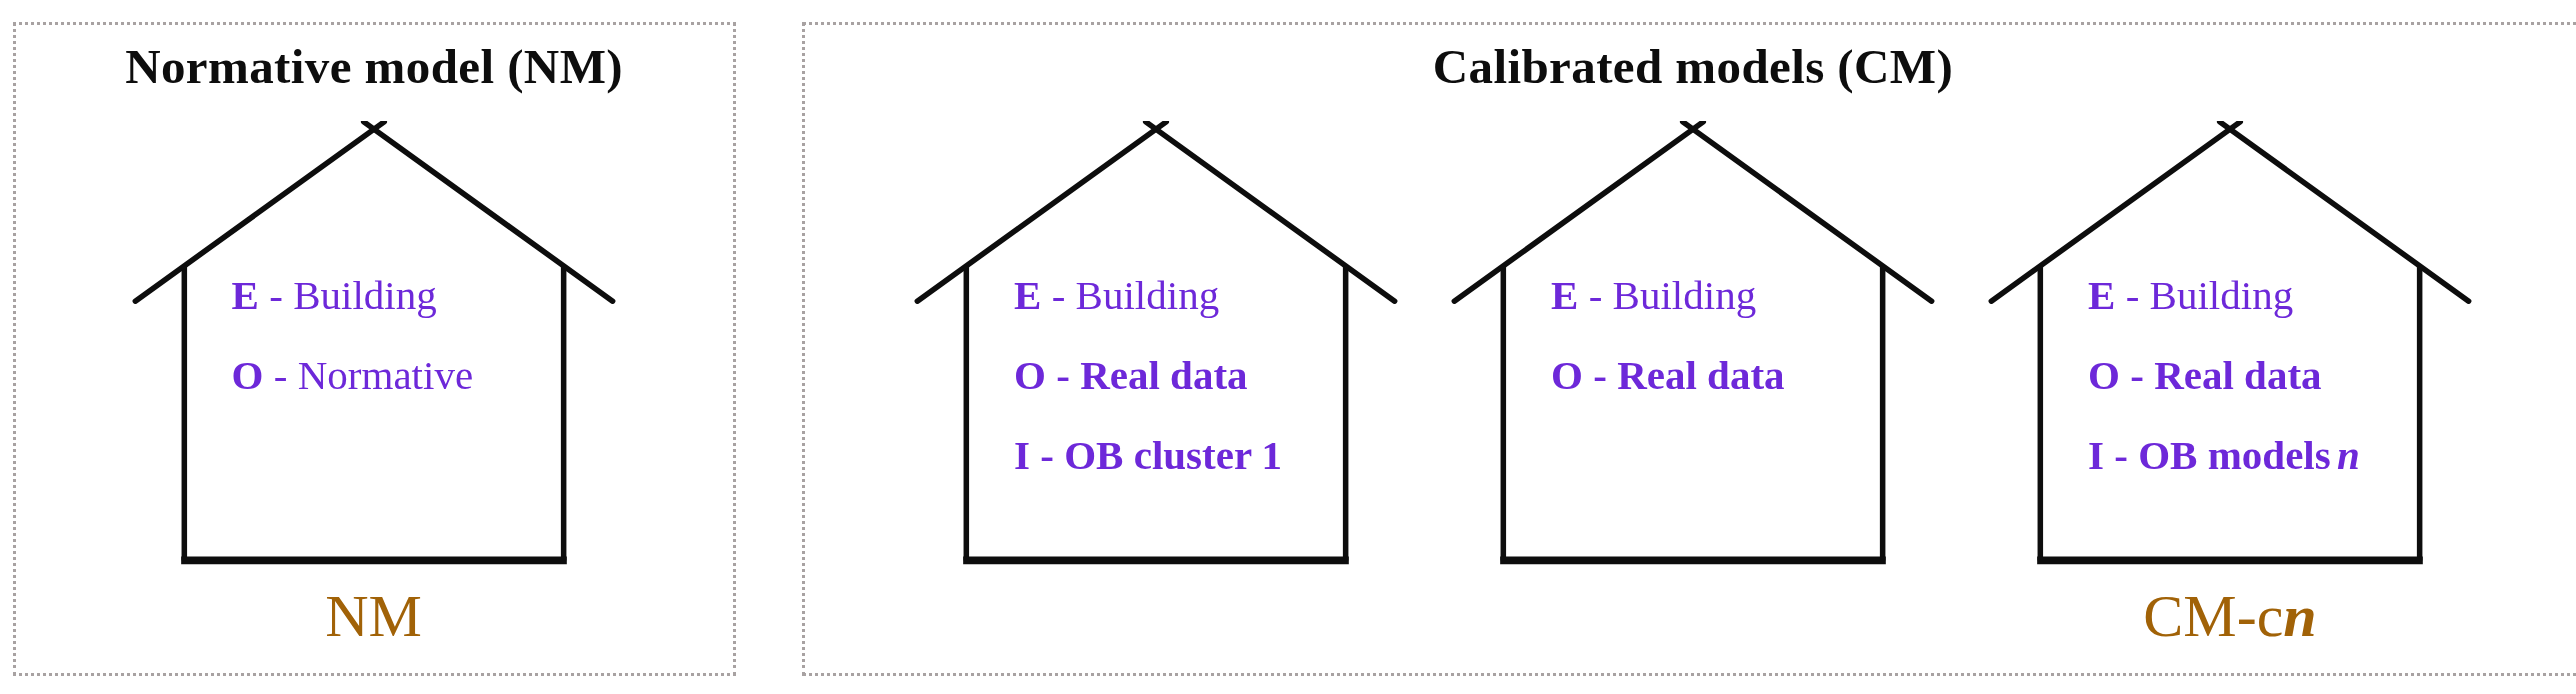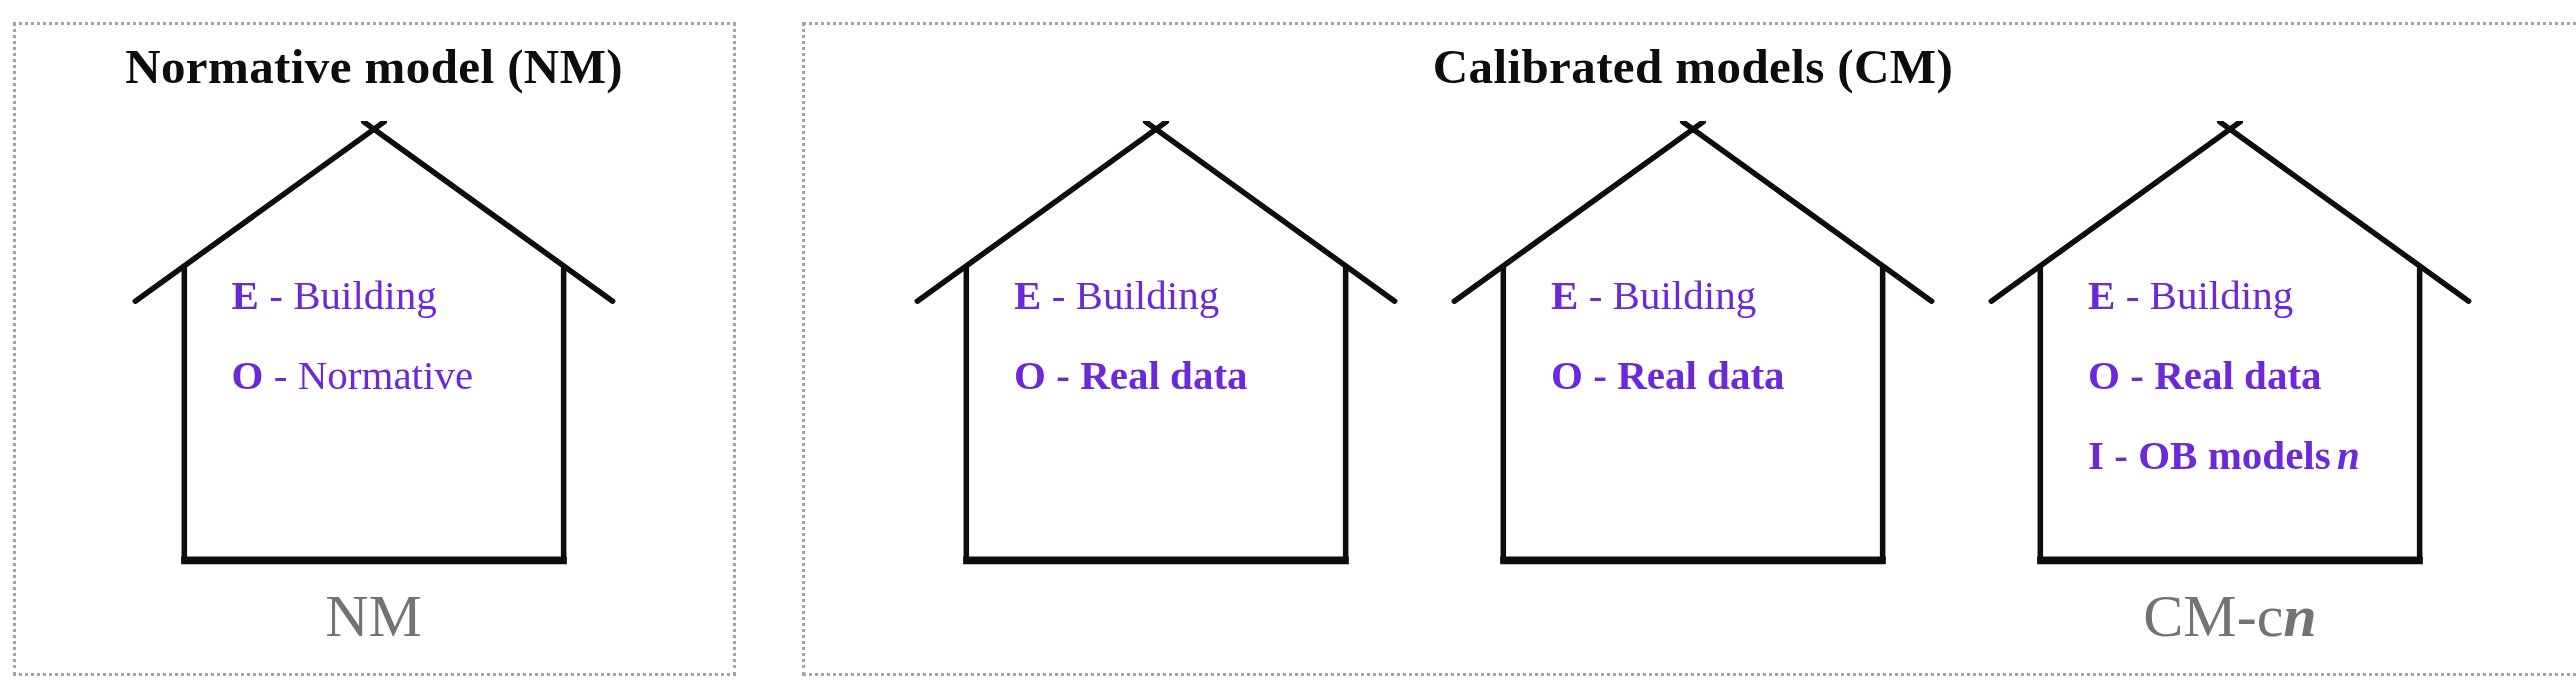--- a/index.html
+++ b/index.html
@@ -87,21 +87,21 @@
     font-style: italic;
     font-weight: bold;
     margin-left: 6.3px;
   }
   .house-label {
     margin-top: 9.5px;
     height: 71px;
     line-height: 71px;
     text-align: center;
     font-size: 60px;
-    color: #737373;
+    color: #a16207;
     white-space: nowrap;
   }
   .lbl-sfx {
     font-style: italic;
     font-weight: bold;
   }
   .outline-stroke { stroke: #0d0d0d; fill: none; }
 </style>
 </head>
 <body>
@@ -137,20 +137,21 @@
         <div class="house">
           <svg viewBox="0 0 620 570">
             <line class="outline-stroke" x1="8" y1="228" x2="323" y2="1" stroke-width="7" stroke-linecap="round"></line>
             <line class="outline-stroke" x1="612" y1="228" x2="297" y2="1" stroke-width="7" stroke-linecap="round"></line>
             <path class="outline-stroke" d="M70,183 V556 M550,183 V556" stroke-width="7"></path>
             <line class="outline-stroke" x1="66" y1="556" x2="554" y2="556" stroke-width="10"></line>
           </svg>
           <div class="house-text">
             <div class="line"><span class="key">E</span><span class="sep">-</span><span class="rest">Building</span></div>
             <div class="line emph"><span class="key">O</span><span class="sep">-</span><span class="rest">Real data</span></div>
+            <div class="line emph"><span class="key">I</span><span class="sep">-</span><span class="rest">OB cluster 1</span><span class="sfx"></span></div>
           </div>
         </div>
       </div>
 
       <div class="house-wrap">
         <div class="house">
           <svg viewBox="0 0 620 570">
             <line class="outline-stroke" x1="8" y1="228" x2="323" y2="1" stroke-width="7" stroke-linecap="round"></line>
             <line class="outline-stroke" x1="612" y1="228" x2="297" y2="1" stroke-width="7" stroke-linecap="round"></line>
             <path class="outline-stroke" d="M70,183 V556 M550,183 V556" stroke-width="7"></path>

